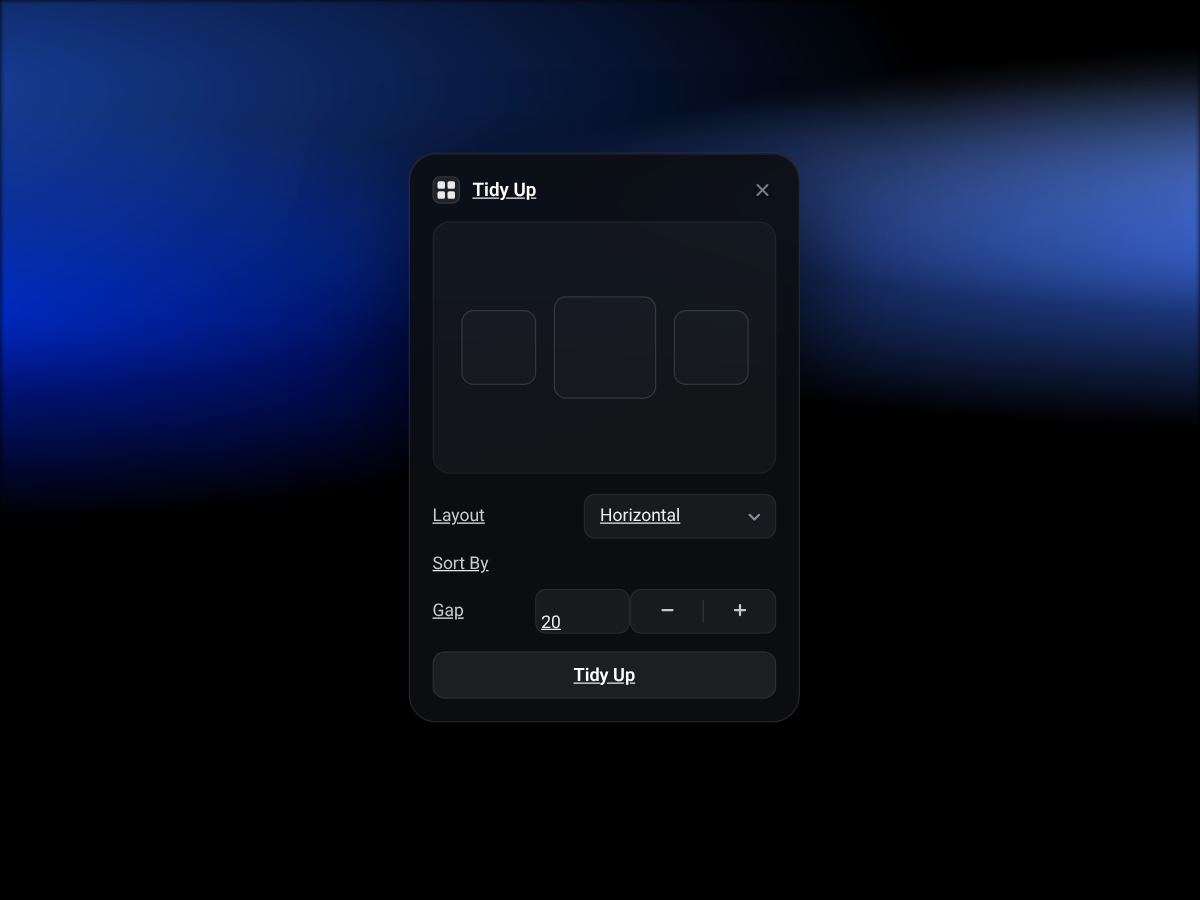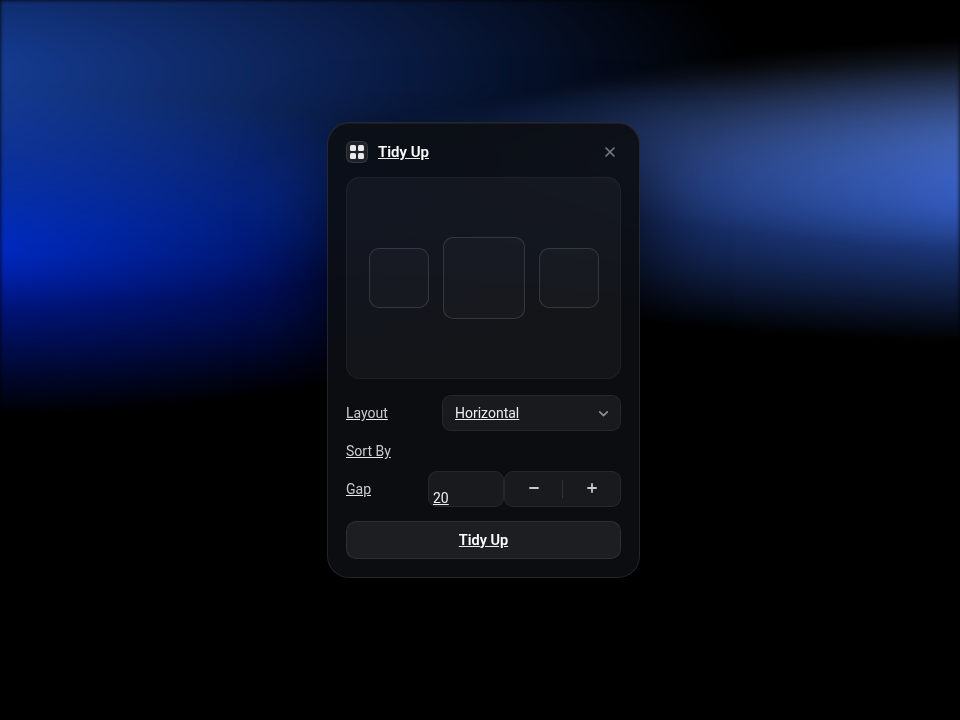--- a/index.html
+++ b/index.html
@@ -100,38 +100,38 @@
     border: 1px solid rgba(255,255,255,0.13);
     border-radius: 10px;
   }
   .pbox.sm { width: 60px; height: 60px; }
   .pbox.lg { width: 82px; height: 82px; }
 
   
   .row {
     display: flex;
     align-items: center;
-    gap: 14px;
     margin-bottom: 12px;
   }
   .row .label {
     width: 82px;
     font-size: 14px;
     color: #c8cace;
   }
   .field {
     flex: 1;
     height: 36px;
     background: rgba(255,255,255,0.055);
     border: 1px solid rgba(255,255,255,0.06);
     border-radius: 9px;
     display: flex;
     align-items: center;
     padding: 0 10px 0 12px;
     cursor: pointer;
+    margin-left: 39px;
   }
   .field .value {
     flex: 1;
     font-size: 14px;
     color: #eceef1;
   }
   .field .chev { color: #8a8e96; }
   .field .chev svg { width: 13px; height: 13px; display:block; }
 
   .gap-row { display:flex; align-items:center; margin-bottom:14px; }

